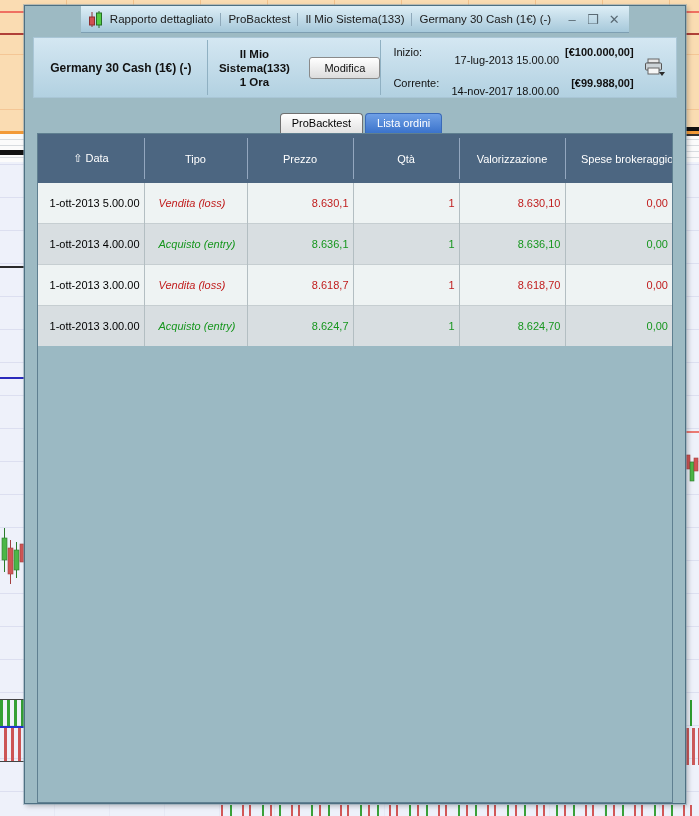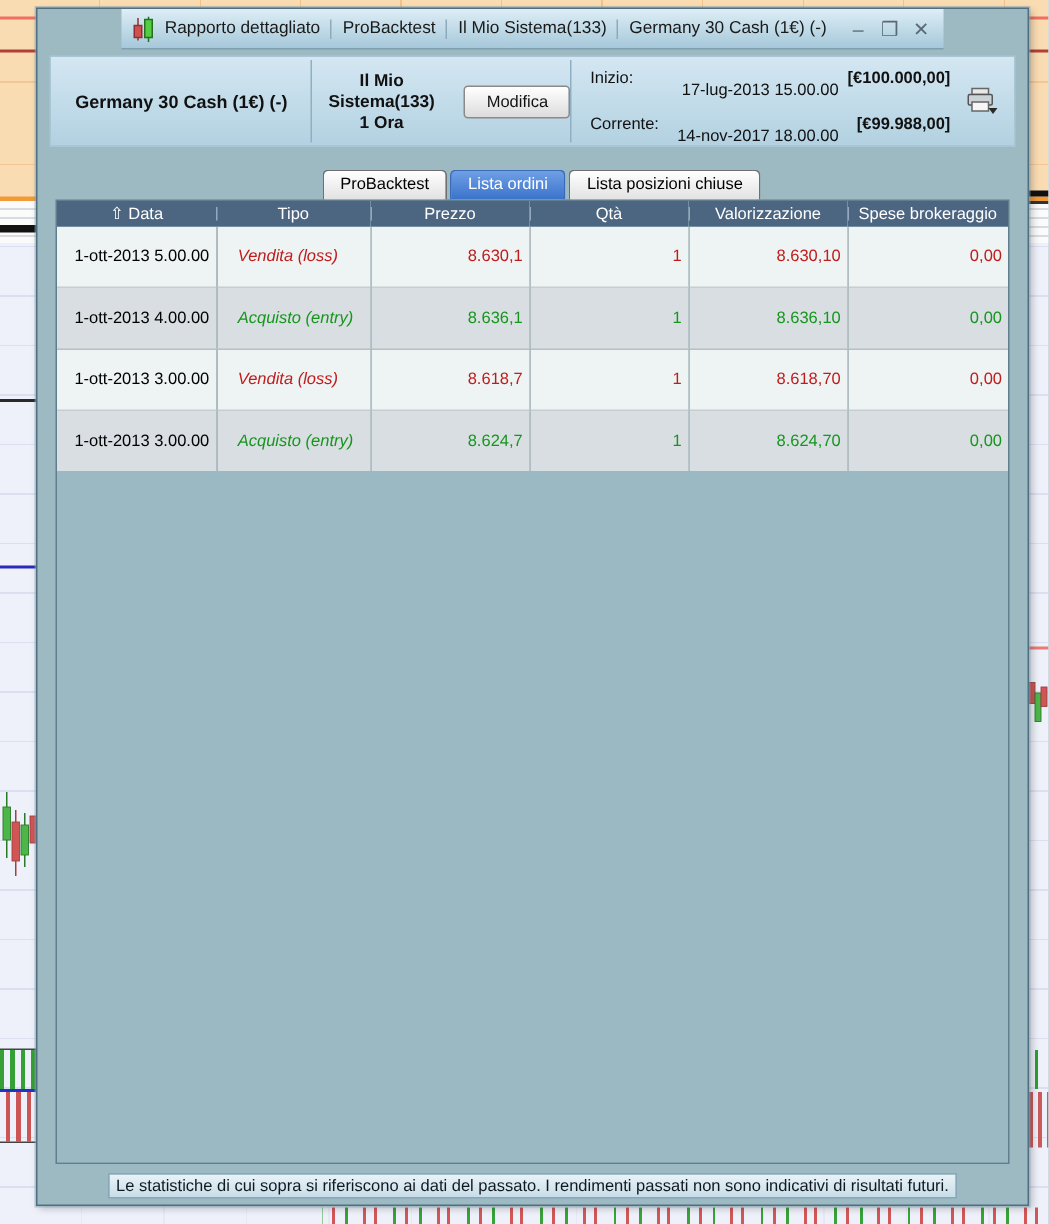--- a/index.html
+++ b/index.html
@@ -95,21 +95,21 @@
   .tab.active{
     background:linear-gradient(#6fa0e6,#3b73cb);color:#fff;border-color:#3a6ab8;
   }
   
   .panel{
     flex:1 1 auto;margin:0 13px;border:1px solid #5f7f90;background:#9bb9c3;
     display:flex;flex-direction:column;overflow:hidden;position:relative;z-index:1;
   }
   table.orders{border-collapse:collapse;table-layout:fixed;width:100%;font-size:11px;}
   .orders th{
-    background:#4c6681;color:#fff;font-weight:normal;height:17px;padding:0;
+    background:#4c6681;color:#fff;font-weight:normal;height:17px;padding:16px;
     text-align:center;position:relative;overflow:hidden;white-space:nowrap;
   }
   .orders th + th::before{
     content:"";position:absolute;left:0;top:4px;bottom:4px;width:1px;background:#93a7bf;
   }
   .sort-icon{font-size:11px;margin-right:3px;}
   .orders td{
     height:40px;padding:0 4px;border-right:1px solid #b3bec2;overflow:hidden;white-space:nowrap;
   }
   .orders td:last-child{border-right:none;}
@@ -215,21 +215,20 @@
         </svg>
       </div>
     </div>
   </div>
 
   <div class="groove"></div>
 
   <div class="tabs">
     <div class="tab">ProBacktest</div>
     <div class="tab active">Lista ordini</div>
-    <div class="tab">Lista posizioni chiuse</div>
   </div>
 
   <div class="panel">
     <table class="orders">
       <colgroup>
         <col style="width:106px">
           <col style="width:103px">
           <col style="width:106px">
         <col style="width:106px">
           <col style="width:106px">
@@ -278,14 +277,13 @@
           <td class="c-num">8.624,7</td>
           <td class="c-num">1</td>
           <td class="c-num">8.624,70</td>
           <td class="c-num">0,00</td>
         </tr>
       </tbody>
     </table>
     <div class="panel-fill"></div>
   </div>
 
-  <div class="disclaimer">Le statistiche di cui sopra si riferiscono ai dati del passato. I rendimenti passati non sono indicativi di risultati futuri.</div>
 </div>
 
 </body></html>

